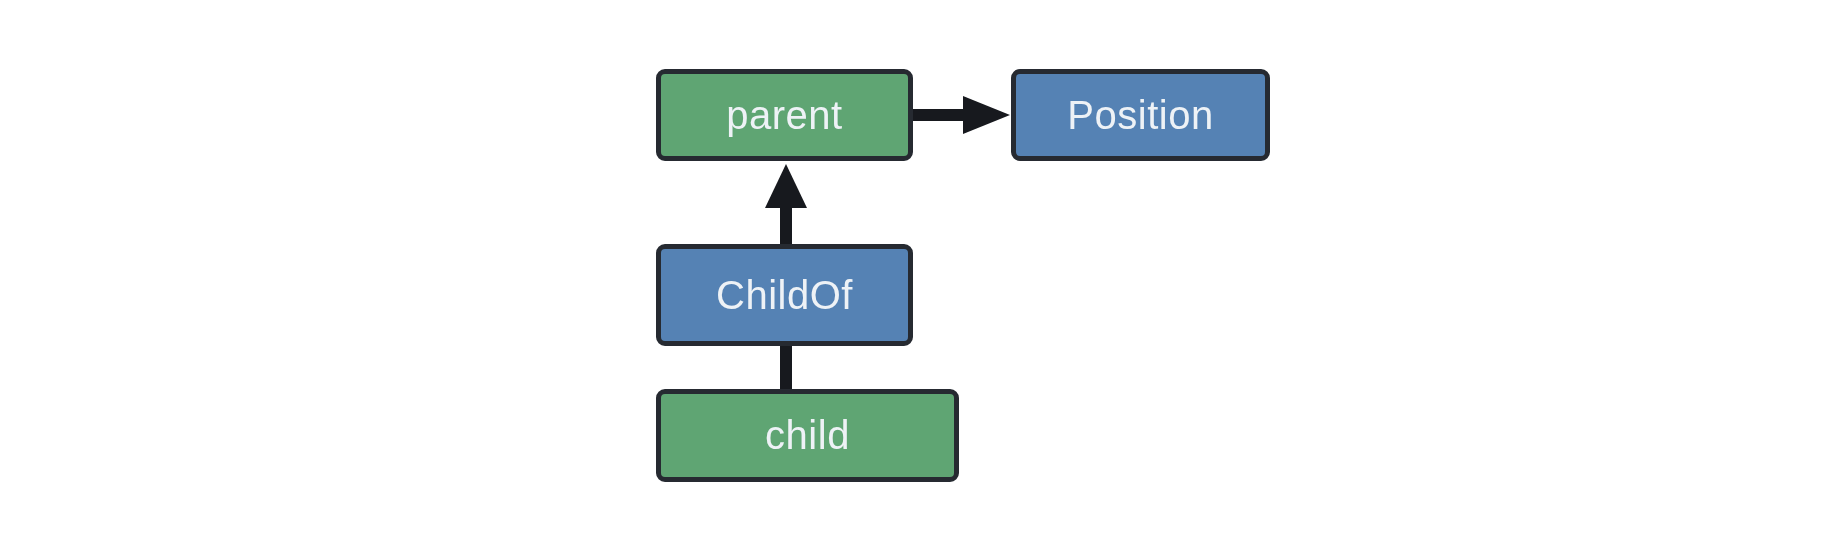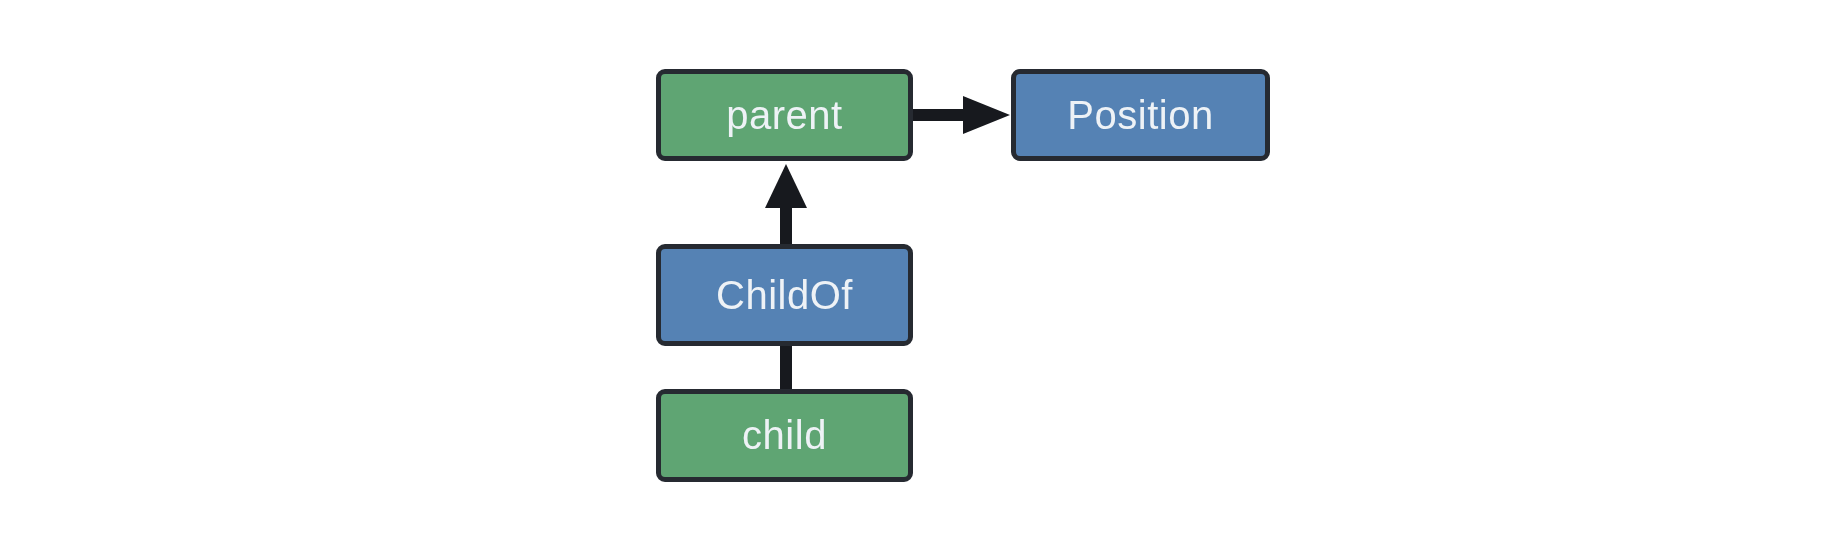--- a/index.html
+++ b/index.html
@@ -35,21 +35,21 @@
     font-size: 40px;
     font-weight: 400;
     letter-spacing: 0.5px;
   }
   .node-green { background: #5fa573; }
   .node-blue  { background: #5582b4; text-align: center; }
 
   .node-parent   { left: 656px;  top: 69px;  width: 257px; height: 92px; }
   .node-position { left: 1011px; top: 69px;  width: 259px; height: 92px; }
   .node-childof  { left: 656px;  top: 244px; width: 257px; height: 102px; }
-  .node-child    { left: 656px;  top: 389px; width: 257px; height: 93px; }
+  .node-child    { left: 656px;  top: 389px; width: 303px; height: 93px; }
 </style>
 </head>
 <body>
 
 <div class="canvas">
 
   <svg class="edges-layer" viewBox="0 0 1830 548" xmlns="http://www.w3.org/2000/svg">
 
     <g>
       <line x1="913" y1="115" x2="966" y2="115" stroke="#17191e" stroke-width="12"></line>

